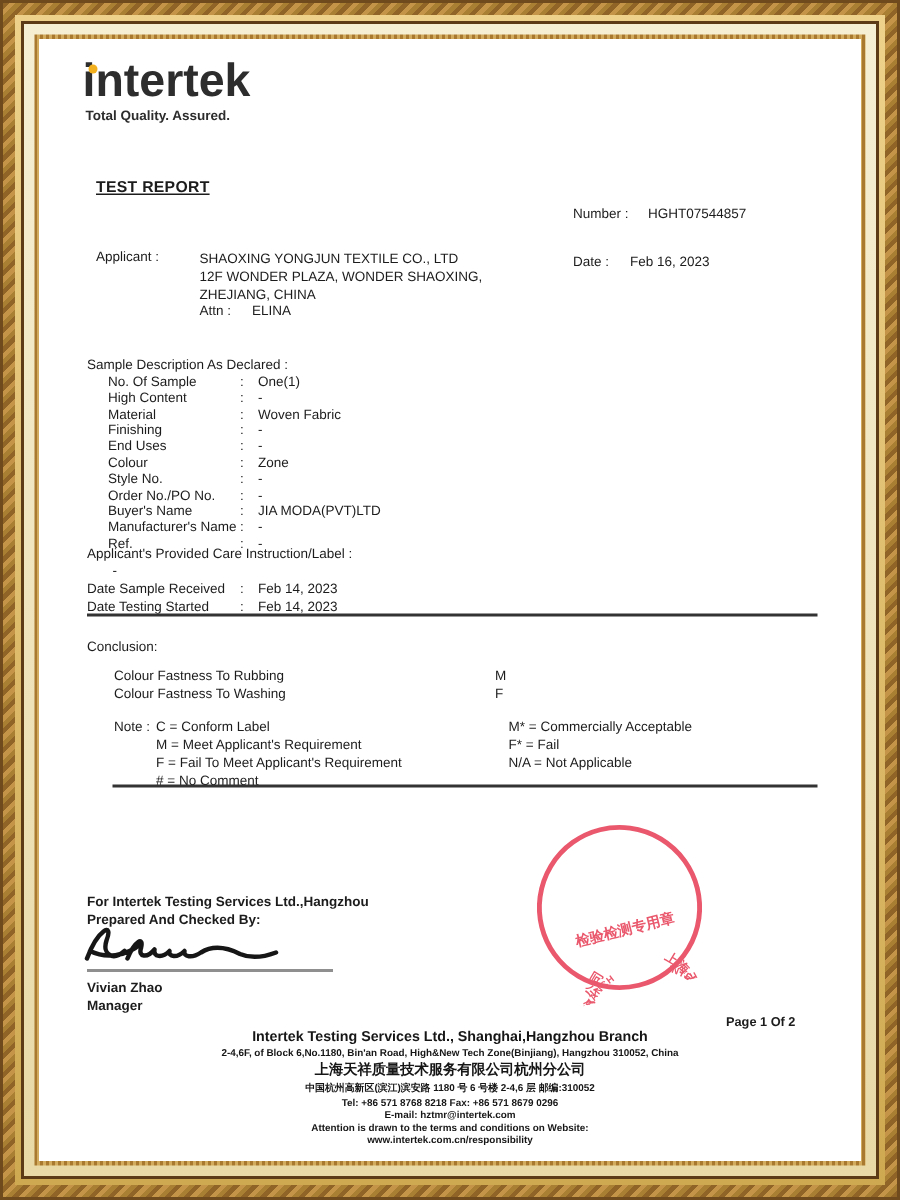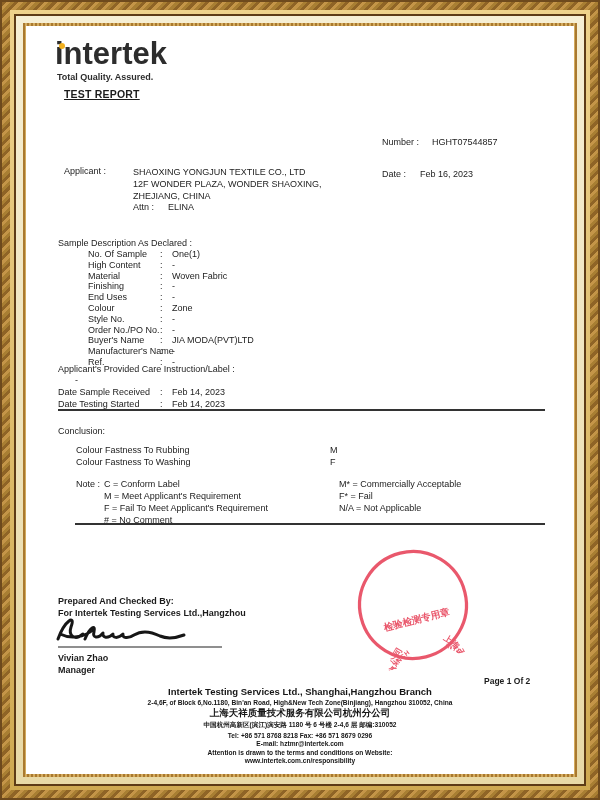--- a/index.html
+++ b/index.html
@@ -10,36 +10,36 @@
   .frame-c{position:absolute;inset:10px;background:linear-gradient(180deg,#eed28b,#cfa951);}
   .frame-d{position:absolute;inset:14px;background:#5d3b16;}
   .frame-e{position:absolute;inset:16px;background:linear-gradient(180deg,#f6efd4,#e8d9a6);}
   .frame-f{position:absolute;inset:23px;background:repeating-linear-gradient(90deg,#a9792f 0 2px,#d3ab5e 2px 4px);}
   .paper{position:absolute;inset:26px;background:#ffffff;color:#1c1c1c;font-size:9px;}
 
   .abs{position:absolute;white-space:nowrap;}
   .logo{left:29px;top:10px;font-size:31px;font-weight:bold;color:#2d2d2d;letter-spacing:0px;}
   .logo-dot{position:absolute;left:33px;top:17px;width:6px;height:6px;border-radius:50%;background:#f2b01e;}
   .tagline{left:31px;top:46px;font-size:9px;font-weight:bold;color:#2d2d2d;}
-  .title{left:38px;top:62px;font-size:10.5px;font-weight:bold;text-decoration:underline;letter-spacing:.2px;text-align:right;}
+  .title{left:38px;top:93px;font-size:10.5px;font-weight:bold;text-decoration:underline;letter-spacing:.2px;text-align:right;}
 
   .num-label{left:356px;top:111px;}
   .num-value{left:406px;top:111px;}
   .date-label{left:356px;top:143px;}
   .date-value{left:394px;top:143px;}
 
   .app-label{left:38px;top:140px;}
   .app-lines{left:107px;top:140px;line-height:12px;}
   .attn{left:107px;top:176px;}
   .attn .v{padding-left:14px;}
 
   .samp-head{left:32px;top:212px;}
   .samp-rows{left:32px;top:223px;width:480px;}
   .srow{position:relative;height:10.8px;}
-  .srow .l{position:absolute;left:30px;}
+  .srow .l{position:absolute;left:14px;}
   .srow .c{position:absolute;left:102px;}
   .srow .v{position:absolute;left:114px;}
 
   .care-head{left:32px;top:338px;}
   .care-val{left:49px;top:349px;}
   .drow1{top:361px;}
   .drow2{top:373px;}
   .drow{left:32px;width:480px;position:absolute;white-space:nowrap;}
   .drow .c{position:absolute;left:102px;}
   .drow .v{position:absolute;left:114px;}
@@ -182,22 +182,22 @@
     <div class="nleft nl1">M = Meet Applicant's Requirement</div>
     <div class="nleft nl2">F = Fail To Meet Applicant's Requirement</div>
     <div class="nleft nl3"># = No Comment</div>
     <div class="nright nr0">M* = Commercially Acceptable</div>
     <div class="nright nr1">F* = Fail</div>
     <div class="nright nr2">N/A = Not Applicable</div>
 
     <div class="abs rule2"></div>
 
     <div class="abs prep">
+      <div>For Intertek Testing Services Ltd.,Hangzhou</div>
       <div>Prepared And Checked By:</div>
-      <div>For Intertek Testing Services Ltd.,Hangzhou</div>
     </div>
 
     <svg class="sig-svg" width="145" height="36" viewBox="0 0 145 36">
       <path d="M4 27 C 11 8, 22 2, 17 15 C 14 24, 21 29, 29 22 M6 22 C 16 27, 30 26, 40 17 M31 27 C 36 15, 42 12, 40 20 C 38 26, 44 27, 49 21 C 48 26, 54 27, 59 22 C 58 26, 64 27, 69 22 C 68 26, 74 27, 80 23 C 88 18, 98 20, 106 24 C 113 27, 122 26, 130 23" fill="none" stroke="#161616" stroke-width="3" stroke-linecap="round" stroke-linejoin="round"></path>
     </svg>
     <div class="abs sig-line"></div>
     <div class="abs sig-name">Vivian Zhao</div>
     <div class="abs sig-role">Manager</div>
 
     <svg class="stamp" width="116" height="116" viewBox="0 0 114 114">

